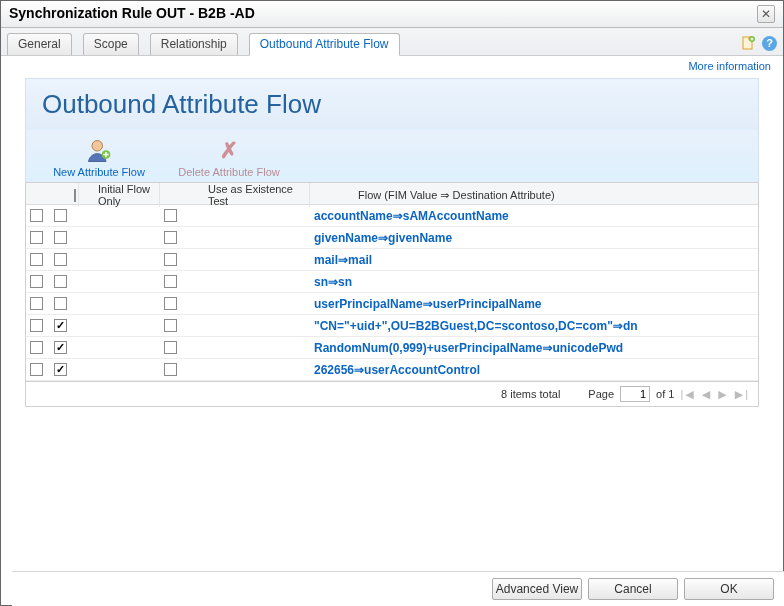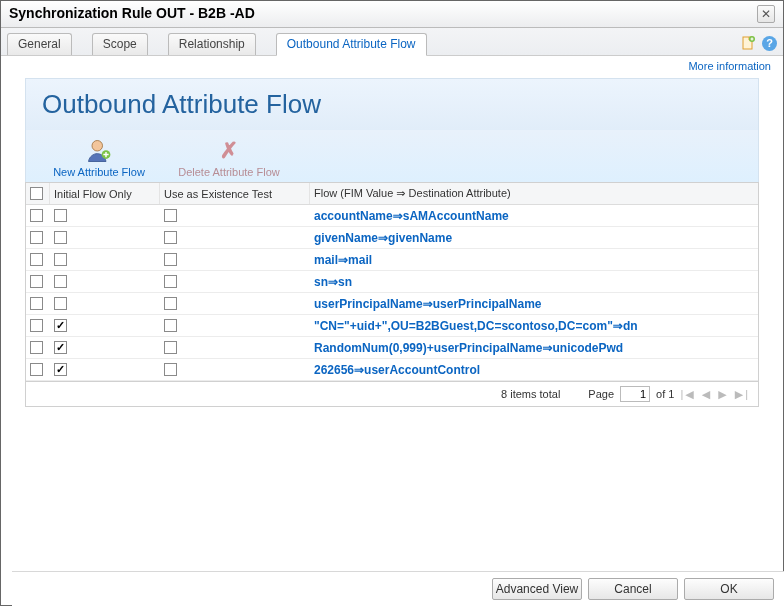--- a/index.html
+++ b/index.html
@@ -46,21 +46,21 @@
     background: linear-gradient(#f3f4f6,#eceef1);
     border-bottom: 1px solid #ccc;
     height: 28px;
   }
   .tab {
     border: 1px solid #bbb;
     border-bottom: none;
     background: linear-gradient(#fafafa,#e9e9e9);
     color: #444;
     padding: 3px 10px 4px;
-    margin-right: 20px;
+    margin-right: 11px;
     border-top-left-radius: 3px;
     border-top-right-radius: 3px;
     cursor: pointer;
     font-size: 12px;
   }
   .tab.active {
     background: #fff;
     border-bottom: 1px solid #fff;
     position: relative;
     top: 1px;
@@ -136,21 +136,21 @@
     grid-template-columns: 24px 110px 150px 1fr;
     align-items: center;
   }
   .grid-head {
     background: #f5f6f7;
     border-bottom: 1px solid #dcdcdc;
     font-size: 11px;
     color: #333;
     height: 22px;
   }
-  .grid-head > div { padding: 0 4px; border-right: 1px solid #e4e4e4; height: 100%; display: flex; align-items: center; }
+  .grid-head > div { padding: 0 4px; border-right: 1px solid #e4e4e4; height: 100%; display: flex; align-items: center; margin-left: 44px; }
   .grid-head > div:last-child { border-right: none; }
   .grid-body .row {
     border-bottom: 1px solid #ececec;
     height: 22px;
     font-size: 12px;
     font-weight: bold;
   }
   .grid-body .row > div { padding: 0 4px; display: flex; align-items: center; height: 100%; }
   .flow-cell { color: #0b65c2; }
   .cb {

